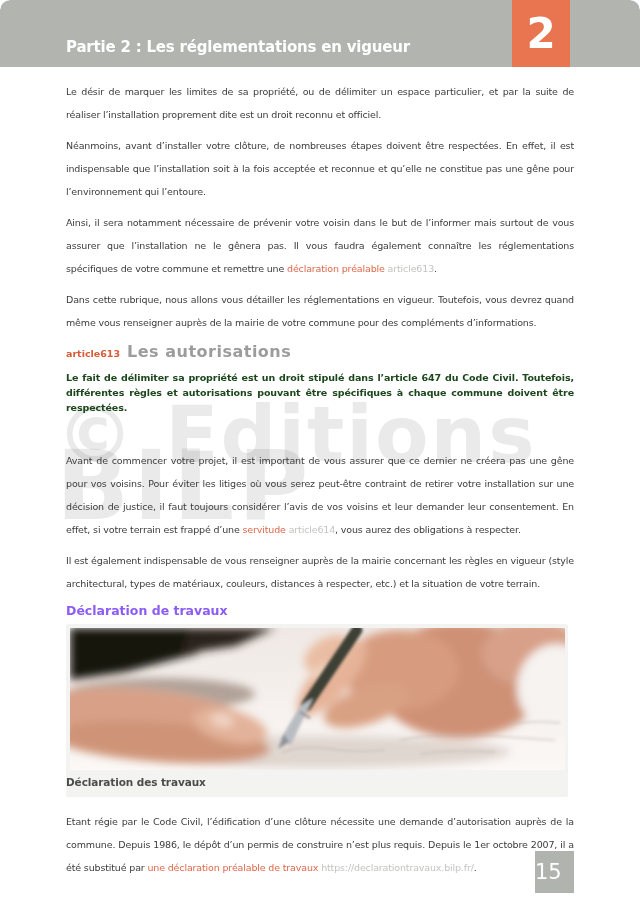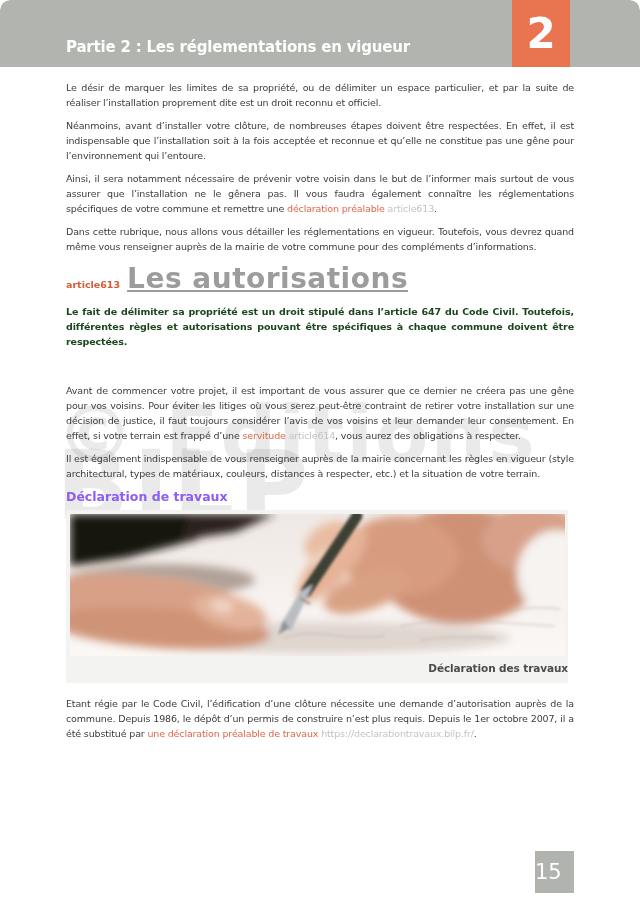--- a/index.html
+++ b/index.html
@@ -26,44 +26,44 @@
   }
   .chapter-badge span{color:#ffffff;font-size:42px;font-weight:700;line-height:1;}
   
   .wm{position:absolute;z-index:1;font-weight:700;color:rgba(90,90,90,0.13);
       white-space:nowrap;line-height:1;pointer-events:none;}
   .wm1{left:56px;top:348px;font-size:78px;letter-spacing:2px;margin-top:48px;}
   .wm2{left:56px;top:438px;font-size:96px;letter-spacing:4px;}
   
   .content{position:absolute;left:66px;top:80px;width:508px;z-index:2;}
   .para{
-    font-size:9.5px;line-height:15px;letter-spacing:-0.15px;
+    font-size:9.5px;line-height:23px;letter-spacing:-0.15px;
     text-align:justify;color:#3c3c3c;margin:0 0 8px 0;
   }
   .link{color:#e0674a;cursor:pointer;}
   .ref{color:#c3c3c1;}
   .bold-end{font-weight:400;}
   .url{color:#c3c3c1;}
   .section-heading{margin:7px 0 9px 0;white-space:nowrap;}
   .section-label{font-size:9.5px;font-weight:700;color:#d85a36;margin-right:7px;}
-  .section-title{font-size:28px;font-weight:700;color:#9c9c9c;letter-spacing:0.5px;text-decoration:underline;}
+  .section-title{font-size:16px;font-weight:700;color:#9c9c9c;letter-spacing:0.5px;}
   .lead{
     font-size:9.5px;line-height:15px;letter-spacing:-0.1px;
     text-align:justify;font-weight:700;color:#1c461c;margin:0 0 16px 0;
   }
   .gap{height:18px;}
   .subheading{font-size:12.5px;font-weight:700;color:#8b5cf6;margin:4px 0 6px 0;}
   
   .photo-frame{
     background:#f3f3f1;width:502px;padding:4px 0 4px 0;
     margin:0 0 13px 0;border-radius:2px;
   }
   .photo{display:block;margin:0 auto;width:495px;height:142px;border-radius:1px;}
   .photo-caption{
-    text-align:right;font-size:10.5px;font-weight:700;color:#4c4c4c;
+    text-align:left;font-size:10.5px;font-weight:700;color:#4c4c4c;
     padding:6px 0 5px 0;letter-spacing:-0.1px;
   }
   
   .footer-text{
     position:absolute;left:70px;top:855px;z-index:3;
     font-size:7.5px;line-height:10px;color:#b6b6b4;letter-spacing:-0.1px;
   }
   .footer-text .crumb-bold{font-weight:700;color:#adadab;}
   .page-number{
     position:absolute;left:535px;top:851px;width:39px;height:42px;z-index:3;

